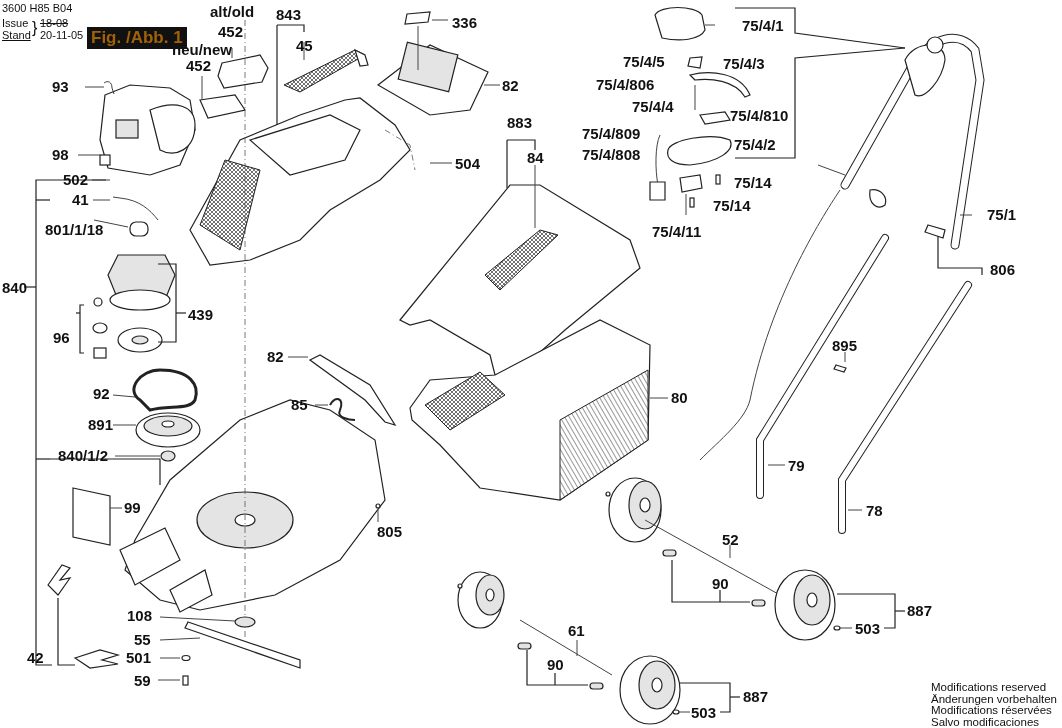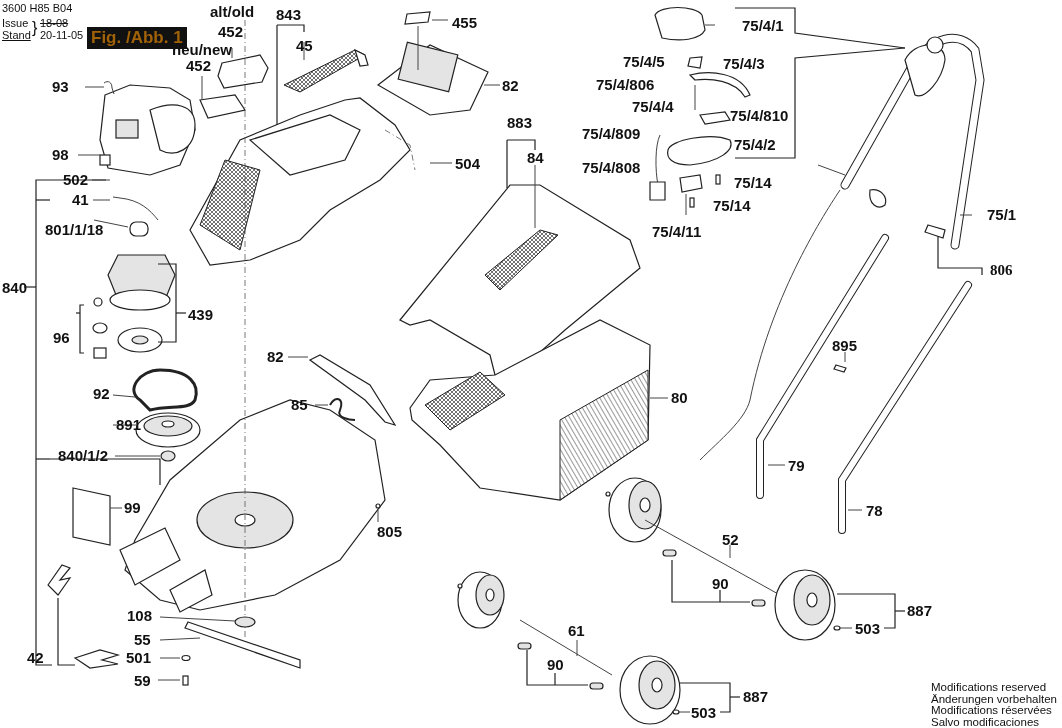--- a/index.html
+++ b/index.html
@@ -273,33 +273,33 @@
 <div class="hdr strike" style="left:40px;top:17px;">18-08</div>
 <div class="hdr" style="left:40px;top:29px;">20-11-05</div>
 <div class="fig">Fig. /Abb. 1</div>
 
 <div class="lbl" style="left:210px;top:4px;">alt/old</div>
 <div class="lbl" style="left:218px;top:24px;">452</div>
 <div class="lbl" style="left:172px;top:42px;">neu/new</div>
 <div class="lbl" style="left:186px;top:58px;">452</div>
 <div class="lbl" style="left:276px;top:7px;">843</div>
 <div class="lbl" style="left:296px;top:38px;">45</div>
-<div class="lbl" style="left:452px;top:15px;">455</div>
+<div class="lbl" style="left:452px;top:15px;">336</div>
 <div class="lbl" style="left:502px;top:78px;">82</div>
 <div class="lbl" style="left:455px;top:156px;">504</div>
 <div class="lbl" style="left:52px;top:79px;">93</div>
 <div class="lbl" style="left:52px;top:147px;">98</div>
 <div class="lbl" style="left:63px;top:172px;">502</div>
 <div class="lbl" style="left:72px;top:192px;">41</div>
 <div class="lbl" style="left:45px;top:222px;">801/1/18</div>
 <div class="lbl" style="left:2px;top:280px;">840</div>
 <div class="lbl" style="left:188px;top:307px;">439</div>
 <div class="lbl" style="left:53px;top:330px;">96</div>
 <div class="lbl" style="left:93px;top:386px;">92</div>
-<div class="lbl" style="left:88px;top:417px;margin-left:28px;">891</div>
+<div class="lbl" style="left:88px;top:417px;">891</div>
 <div class="lbl" style="left:58px;top:448px;">840/1/2</div>
 <div class="lbl" style="left:124px;top:500px;">99</div>
 <div class="lbl" style="left:27px;top:650px;">42</div>
 <div class="lbl" style="left:127px;top:608px;">108</div>
 <div class="lbl" style="left:134px;top:632px;text-align:right;">55</div>
 <div class="lbl" style="left:126px;top:650px;">501</div>
 <div class="lbl" style="left:134px;top:673px;">59</div>
 <div class="lbl" style="left:267px;top:349px;">82</div>
 <div class="lbl" style="left:291px;top:397px;">85</div>
 <div class="lbl" style="left:377px;top:524px;">805</div>
@@ -307,26 +307,26 @@
 <div class="lbl" style="left:527px;top:150px;">84</div>
 <div class="lbl" style="left:671px;top:390px;">80</div>
 <div class="lbl" style="left:742px;top:18px;">75/4/1</div>
 <div class="lbl" style="left:623px;top:54px;">75/4/5</div>
 <div class="lbl" style="left:723px;top:56px;">75/4/3</div>
 <div class="lbl" style="left:596px;top:77px;">75/4/806</div>
 <div class="lbl" style="left:632px;top:99px;">75/4/4</div>
 <div class="lbl" style="left:730px;top:108px;">75/4/810</div>
 <div class="lbl" style="left:582px;top:126px;">75/4/809</div>
 <div class="lbl" style="left:734px;top:137px;">75/4/2</div>
-<div class="lbl" style="left:582px;top:160px;">75/4/808</div>
+<div class="lbl" style="left:582px;top:147px;">75/4/808</div>
 <div class="lbl" style="left:734px;top:175px;">75/14</div>
 <div class="lbl" style="left:713px;top:198px;">75/14</div>
 <div class="lbl" style="left:652px;top:224px;">75/4/11</div>
 <div class="lbl" style="left:987px;top:207px;">75/1</div>
-<div class="lbl" style="left:990px;top:262px;font-family:Liberation Serif, serif;">806</div>
+<div class="lbl" style="left:990px;top:262px;">806</div>
 <div class="lbl" style="left:832px;top:338px;">895</div>
 <div class="lbl" style="left:788px;top:458px;">79</div>
 <div class="lbl" style="left:866px;top:503px;">78</div>
 <div class="lbl" style="left:722px;top:532px;">52</div>
 <div class="lbl" style="left:712px;top:576px;">90</div>
 <div class="lbl" style="left:907px;top:603px;">887</div>
 <div class="lbl" style="left:855px;top:621px;">503</div>
 <div class="lbl" style="left:568px;top:623px;">61</div>
 <div class="lbl" style="left:547px;top:657px;">90</div>
 <div class="lbl" style="left:743px;top:689px;">887</div>

